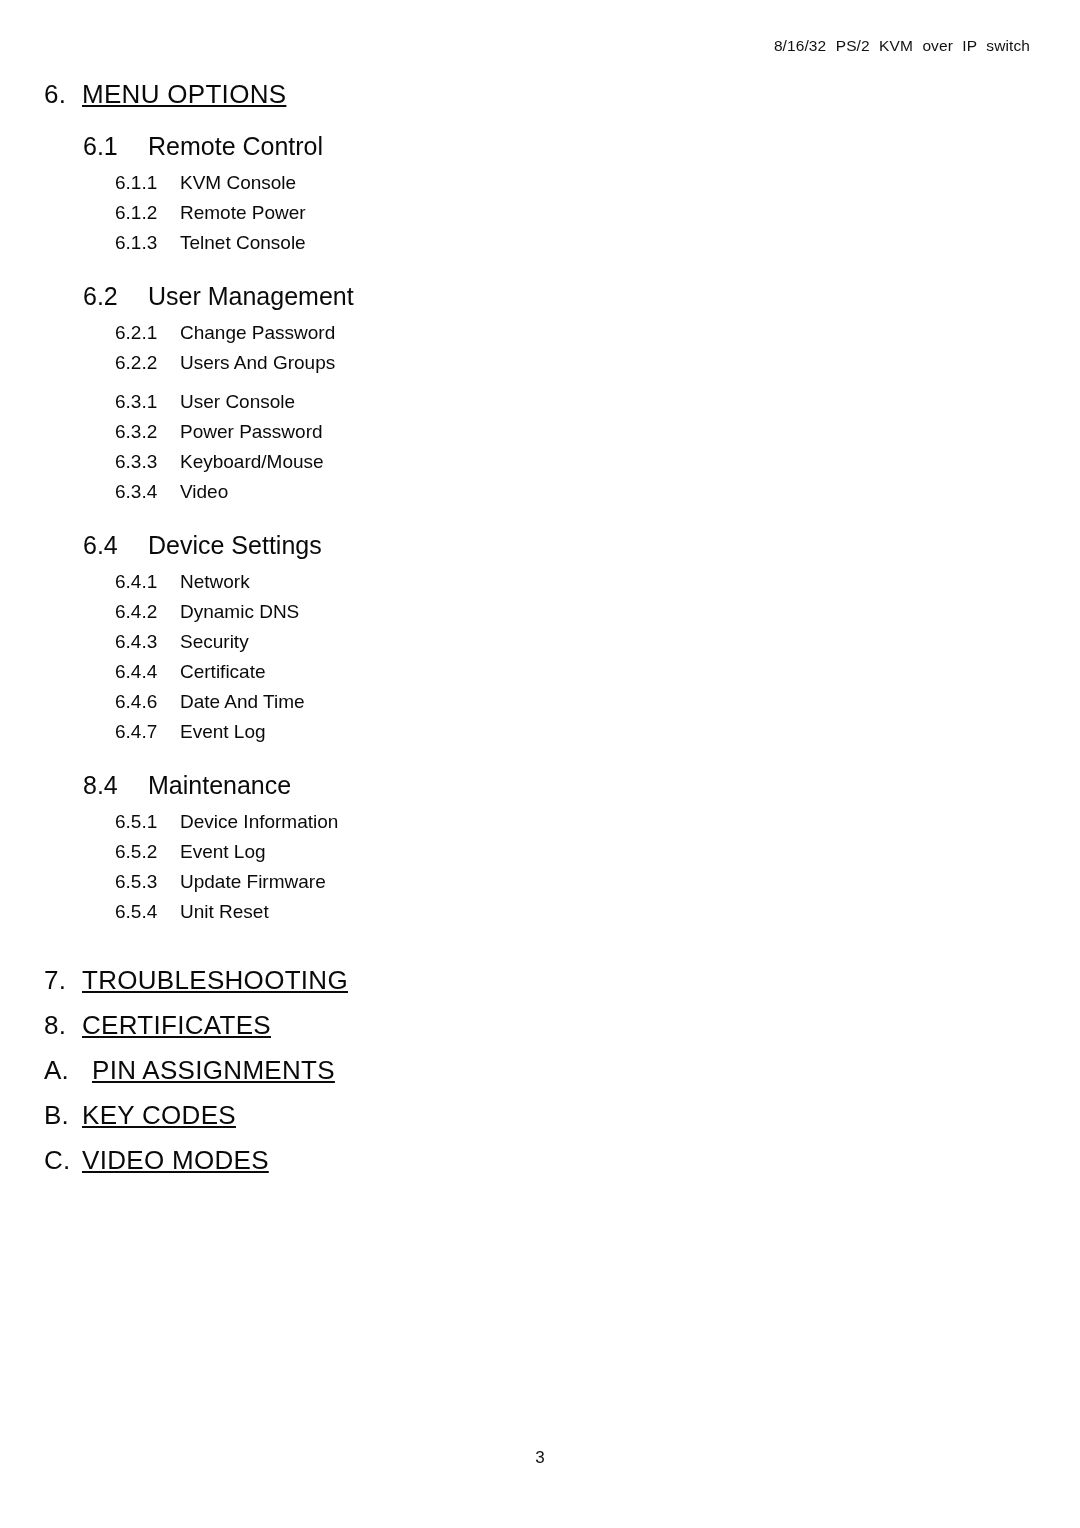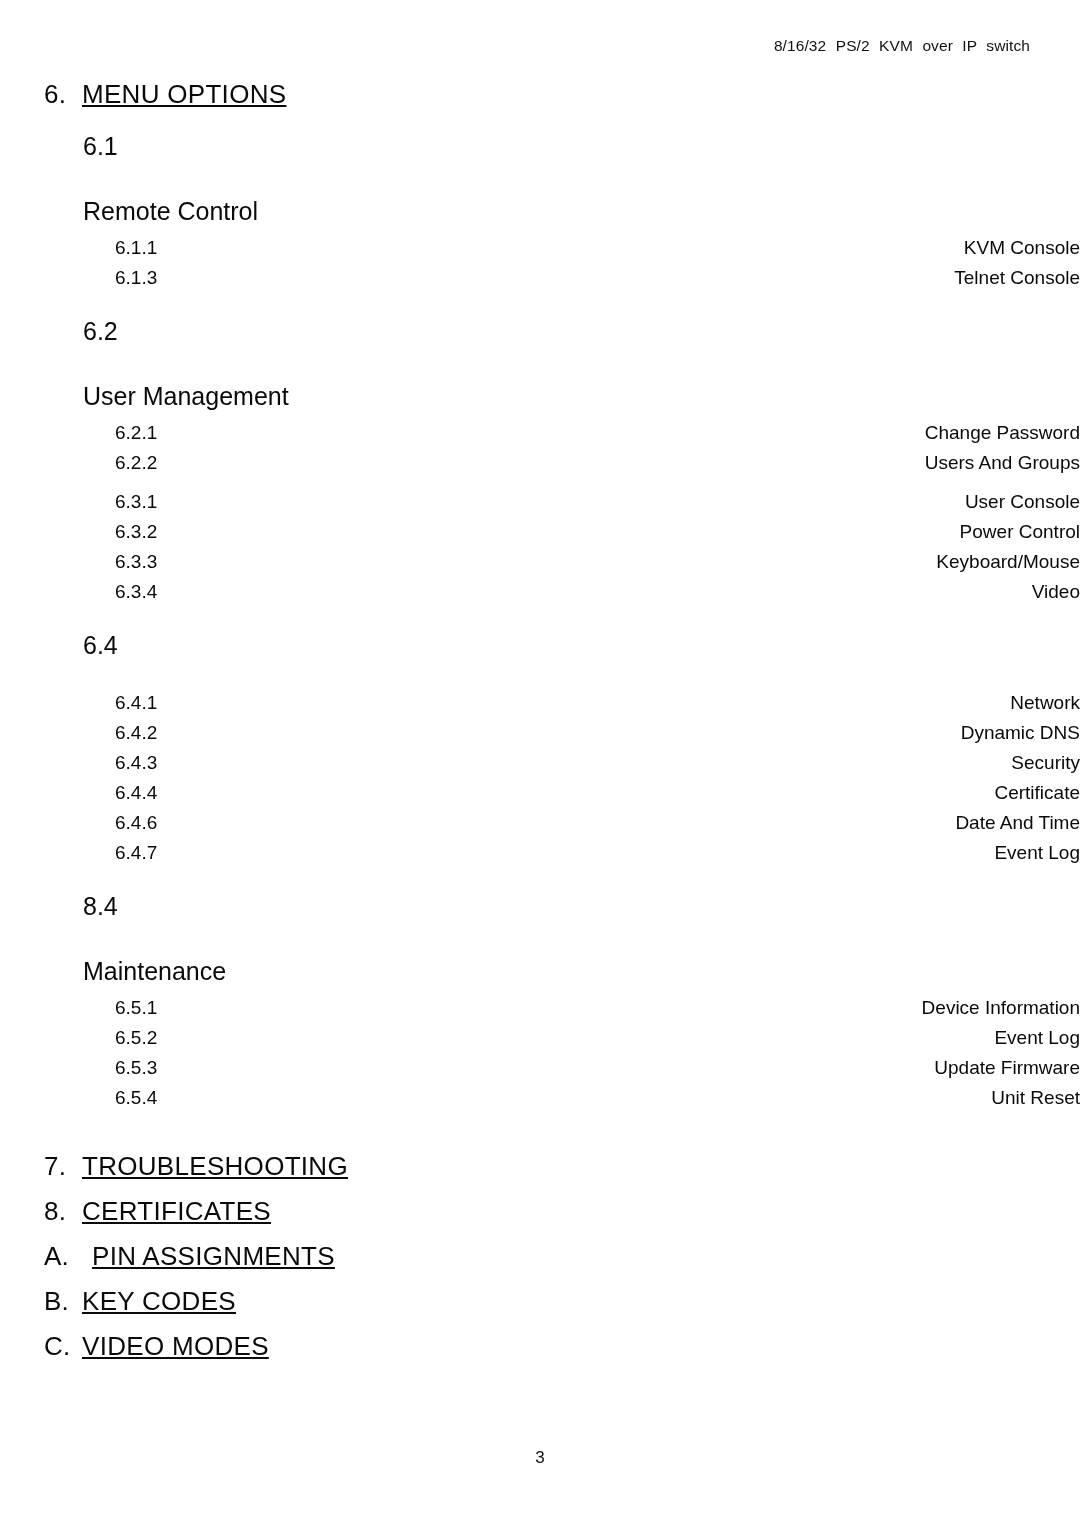--- a/index.html
+++ b/index.html
@@ -67,33 +67,31 @@
     letter-spacing: 0.3px;
     text-decoration: underline;
   }
 
   
   .lvl2 {
     font-size: 25px;
     line-height: 44px;
     padding-left: 83px;
     padding-top: 7px;
-    flex-direction: column;
   }
   .lvl2 .num {
     width: 65px;
     flex: 0 0 65px;
   }
 
   
   .lvl3 {
     font-size: 19px;
     line-height: 30px;
     padding-left: 115px;
-    justify-content: space-between;
   }
   .lvl3 .num {
     width: 65px;
     flex: 0 0 65px;
   }
 
   .group-gap {
     height: 9px;
   }
 
@@ -127,20 +125,24 @@
       </div>
       <div class="toc-entry lvl2">
         <span class="num">6.1</span>
         <span class="title">Remote Control</span>
       </div>
       <div class="toc-entry lvl3">
         <span class="num">6.1.1</span>
         <span class="title">KVM Console</span>
       </div>
       <div class="toc-entry lvl3">
+        <span class="num">6.1.2</span>
+        <span class="title">Remote Power</span>
+      </div>
+      <div class="toc-entry lvl3">
         <span class="num">6.1.3</span>
         <span class="title">Telnet Console</span>
       </div>
       <div class="group-gap"></div>
       <div class="toc-entry lvl2">
         <span class="num">6.2</span>
         <span class="title">User Management</span>
       </div>
       <div class="toc-entry lvl3">
         <span class="num">6.2.1</span>
@@ -150,33 +152,34 @@
         <span class="num">6.2.2</span>
         <span class="title">Users And Groups</span>
       </div>
       <div class="group-gap"></div>
       <div class="toc-entry lvl3">
         <span class="num">6.3.1</span>
         <span class="title">User Console</span>
       </div>
       <div class="toc-entry lvl3">
         <span class="num">6.3.2</span>
-        <span class="title">Power Control</span>
+        <span class="title">Power Password</span>
       </div>
       <div class="toc-entry lvl3">
         <span class="num">6.3.3</span>
         <span class="title">Keyboard/Mouse</span>
       </div>
       <div class="toc-entry lvl3">
         <span class="num">6.3.4</span>
         <span class="title">Video</span>
       </div>
       <div class="group-gap"></div>
       <div class="toc-entry lvl2">
         <span class="num">6.4</span>
+        <span class="title">Device Settings</span>
       </div>
       <div class="toc-entry lvl3">
         <span class="num">6.4.1</span>
         <span class="title">Network</span>
       </div>
       <div class="toc-entry lvl3">
         <span class="num">6.4.2</span>
         <span class="title">Dynamic DNS</span>
       </div>
       <div class="toc-entry lvl3">

